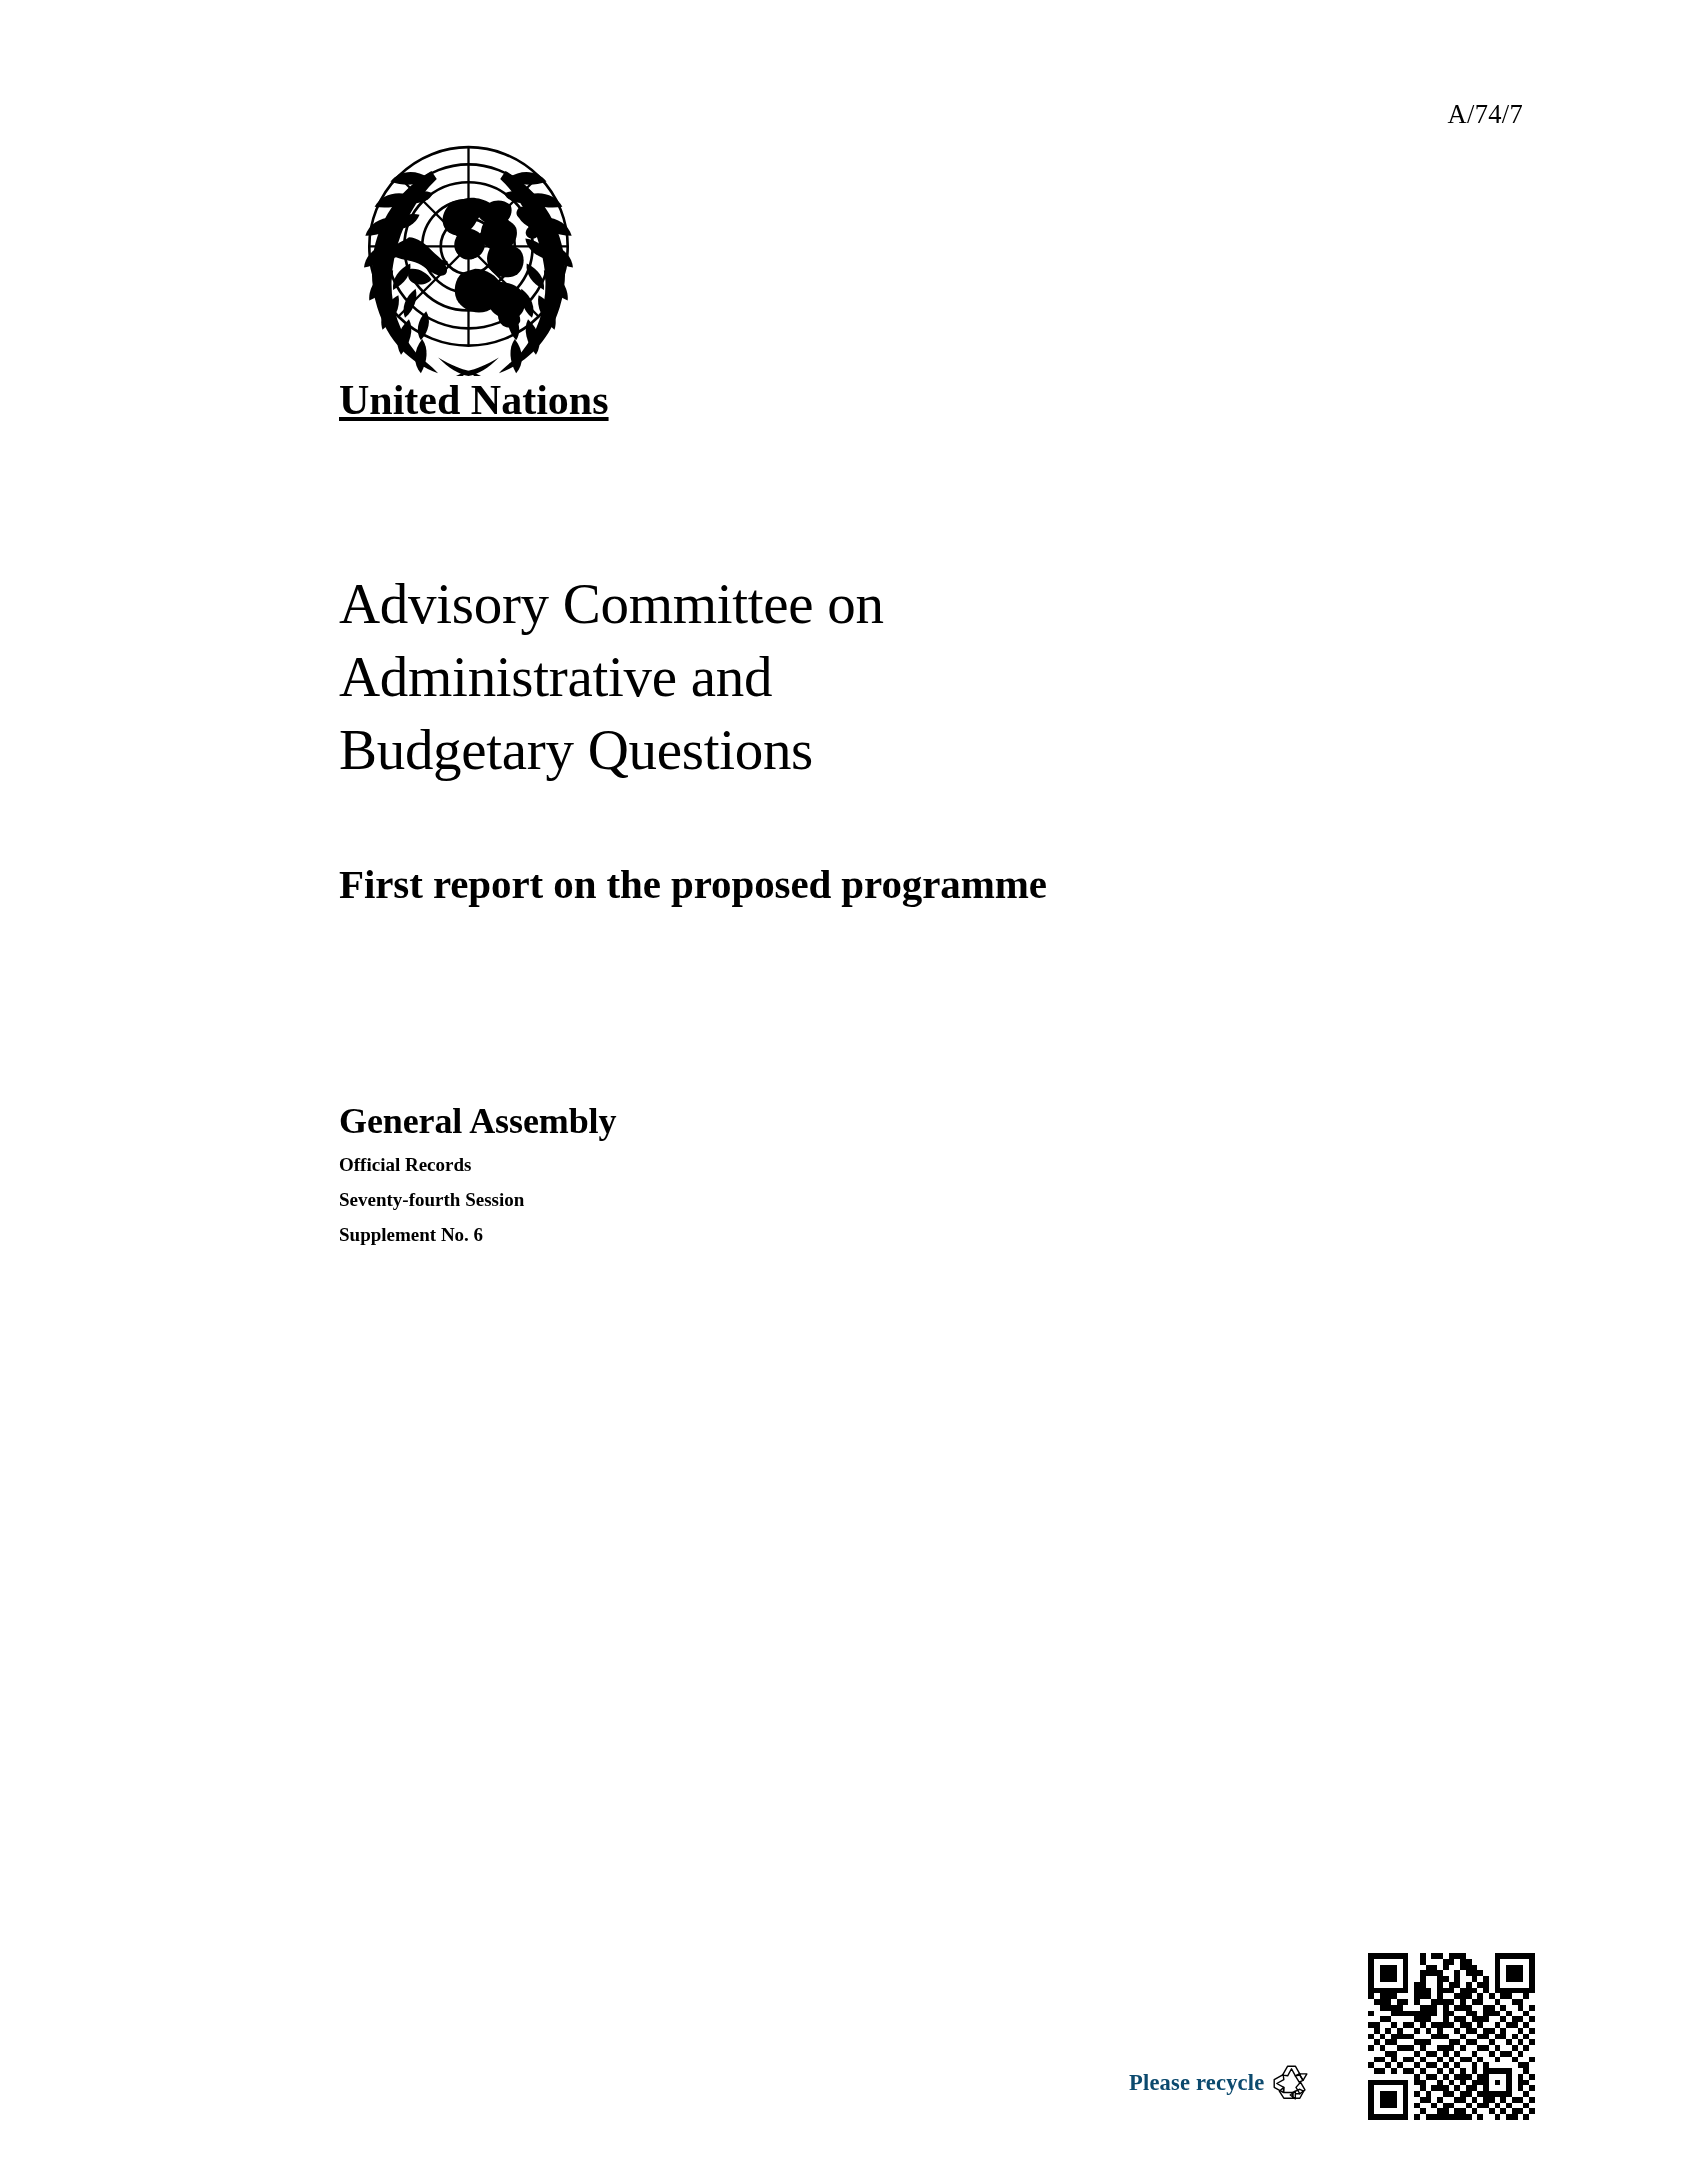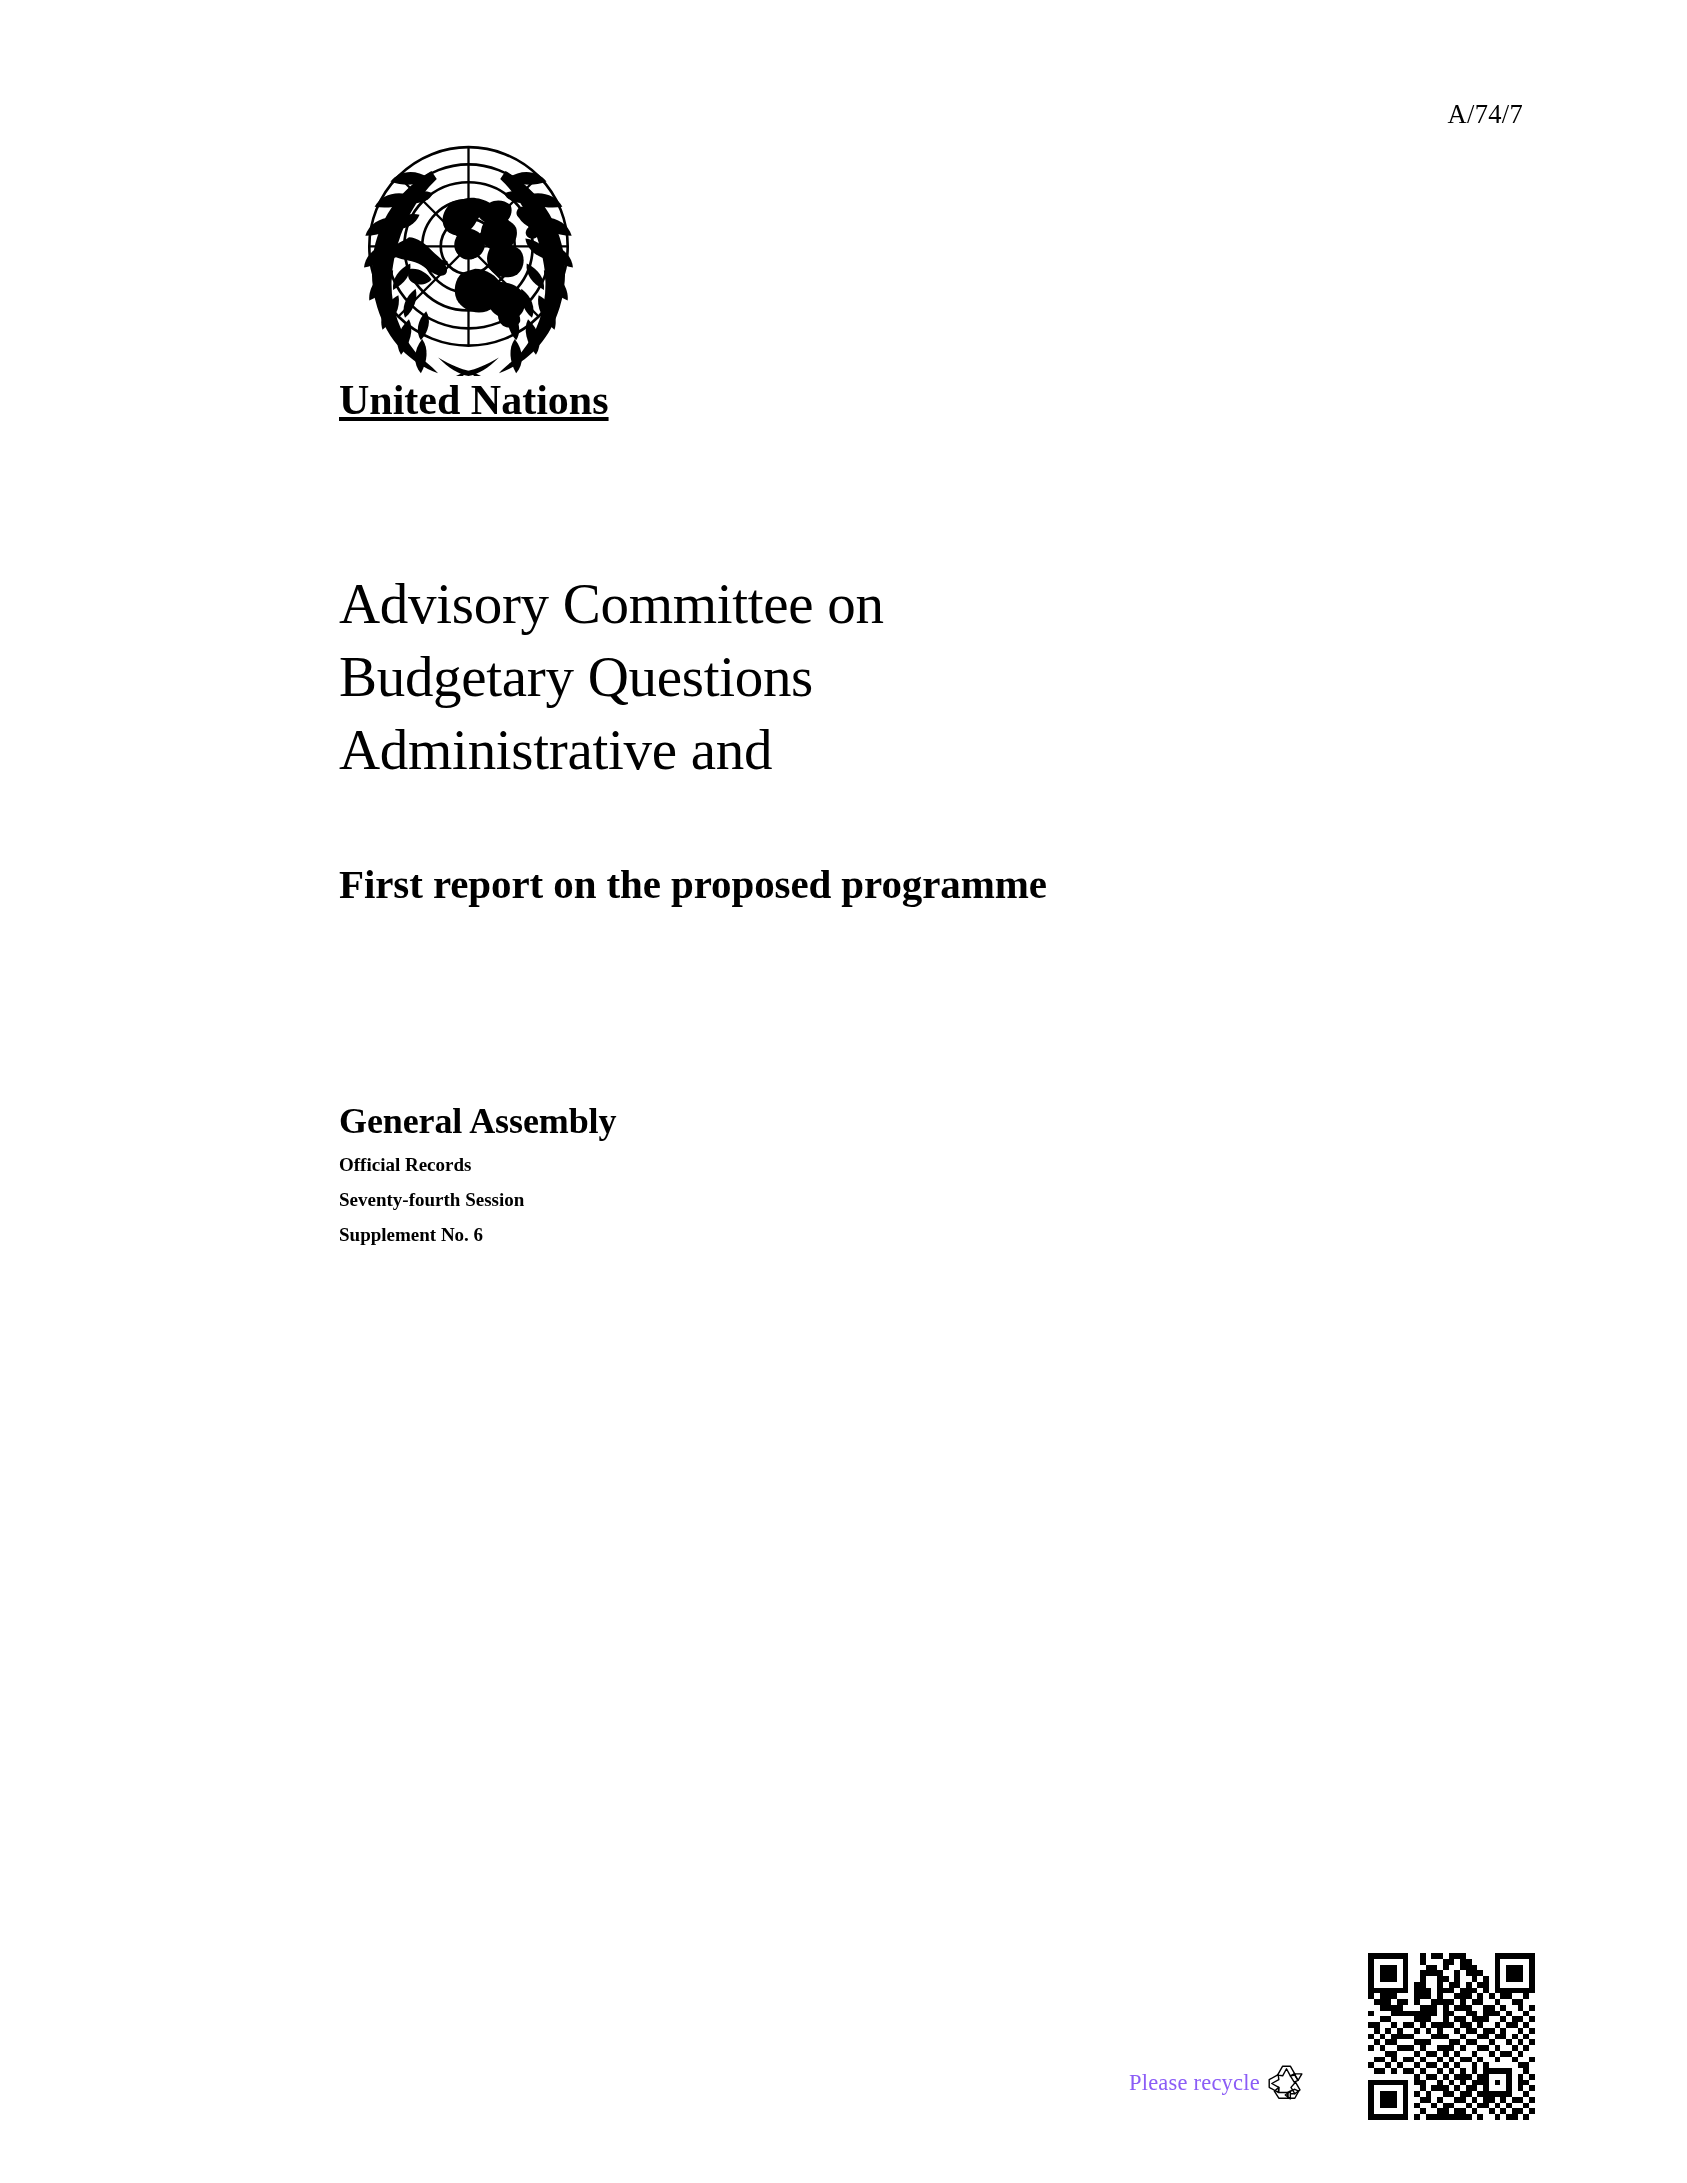--- a/index.html
+++ b/index.html
@@ -103,25 +103,25 @@
   #recycle-mark {
     position: absolute;
     left: 1129px;
     top: 2063px;
     display: flex;
     align-items: center;
     gap: 6.6px;
   }
   #recycle-label {
     font-size: 22.5px;
-    font-weight: normal;
+    font-weight: bold;
     line-height: 1;
     letter-spacing: 0.2px;
     white-space: nowrap;
-    color: #8b5cf6;
+    color: #0c4a6e;
   }
   #recycle-icon { width: 41px; height: 41px; display: block; }
   #recycle-icon svg { display: block; width: 100%; height: 100%; }
 
   #qr-code {
     position: absolute;
     left: 1368px;
     top: 1953px;
     width: 167px;
     height: 167px;
@@ -249,22 +249,22 @@
       <path d="M206,364 C 198,372 186,382 176,390 L 170,382 C 182,374 194,368 206,364 Z"></path>
       <path d="M206,364 C 214,372 226,382 236,390 L 242,382 C 230,374 218,368 206,364 Z"></path>
     </g>
   </svg>
 </div>
 
 <div id="un-wordmark">United Nations</div>
 
 <h1 id="main-title">
   <span class="tline">Advisory Committee on</span>
+  <span class="tline">Administrative and</span>
   <span class="tline">Budgetary Questions</span>
-  <span class="tline">Administrative and</span>
 </h1>
 
 <h2 id="subtitle">
   <span class="sline">First report on the proposed programme</span>
 </h2>
 
 <div id="ga-block">
   <div id="ga-title">General Assembly</div>
   <div class="ga-sub">Official Records</div>
   <div class="ga-sub">Seventy-fourth Session</div>

